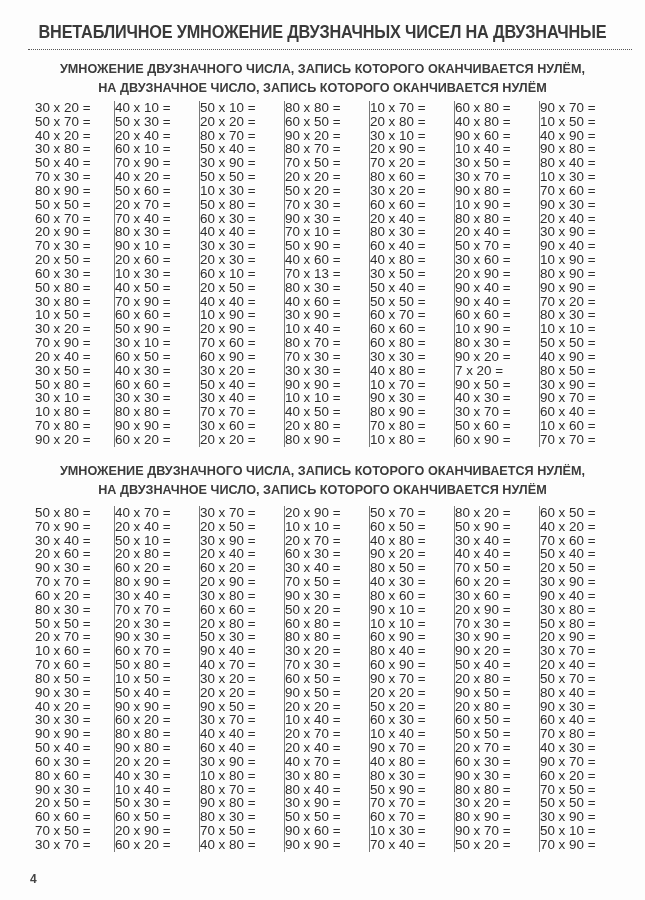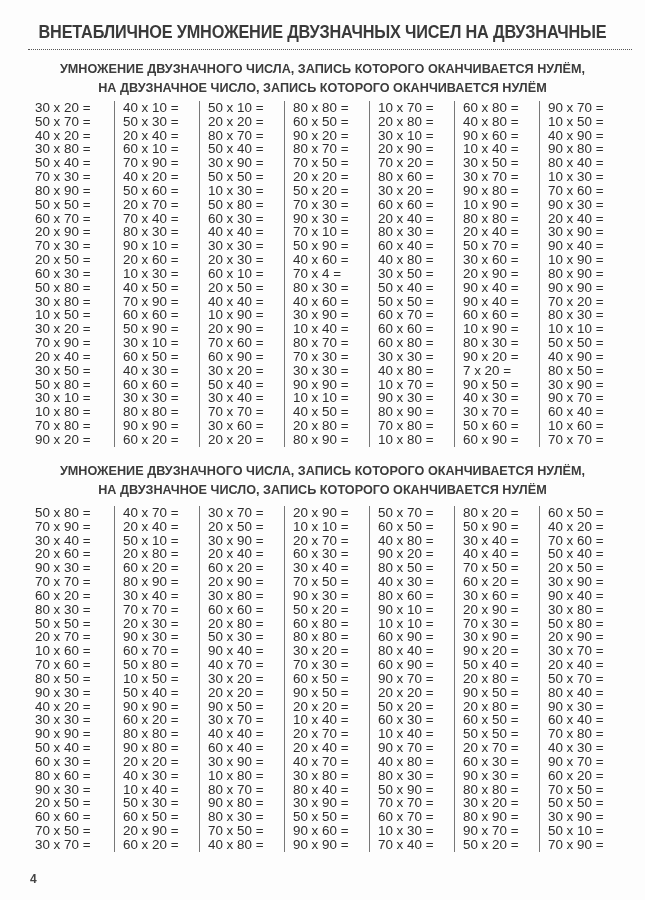--- a/index.html
+++ b/index.html
@@ -22,21 +22,21 @@
     transform: scaleX(0.93);
   }
   .sub1 { top: 59px; }
   .sub2 { top: 461px; }
   .grid {
     position: absolute; left: 30px; width: 600px; display: flex;
   }
   .grid1 { top: 101px; }
   .grid2 { top: 506px; }
   .col {
-    width: 85px; box-sizing: border-box; padding-left: 8px;
+    width: 85px; box-sizing: border-box; padding-left: 0;
     border-left: 1.2px solid #777;
   }
   .col:first-child { border-left: none; padding-left: 5px; width: 84px; }
   .cell {
     font-size: 13.4px; line-height: 13.75px; height: 13.75px; white-space: nowrap; color: #2e2e2e;
   }
   .page-number {
     position: absolute; left: 30px; top: 872px; font-size: 12px; font-weight: bold; color: #444;
   }
 </style>
@@ -138,21 +138,21 @@
       <div class="cell" style="height: 13.84px; line-height: 13.84px;">90 x 20 =</div>
       <div class="cell" style="height: 13.84px; line-height: 13.84px;">80 x 70 =</div>
       <div class="cell" style="height: 13.84px; line-height: 13.84px;">70 x 50 =</div>
       <div class="cell" style="height: 13.84px; line-height: 13.84px;">20 x 20 =</div>
       <div class="cell" style="height: 13.84px; line-height: 13.84px;">50 x 20 =</div>
       <div class="cell" style="height: 13.84px; line-height: 13.84px;">70 x 30 =</div>
       <div class="cell" style="height: 13.84px; line-height: 13.84px;">90 x 30 =</div>
       <div class="cell" style="height: 13.84px; line-height: 13.84px;">70 x 10 =</div>
       <div class="cell" style="height: 13.84px; line-height: 13.84px;">50 x 90 =</div>
       <div class="cell" style="height: 13.84px; line-height: 13.84px;">40 x 60 =</div>
-      <div class="cell" style="height: 13.84px; line-height: 13.84px;">70 x 4 =</div>
+      <div class="cell" style="height: 13.84px; line-height: 13.84px;">70 x 13 =</div>
       <div class="cell" style="height: 13.84px; line-height: 13.84px;">80 x 30 =</div>
       <div class="cell" style="height: 13.84px; line-height: 13.84px;">40 x 60 =</div>
       <div class="cell" style="height: 13.84px; line-height: 13.84px;">30 x 90 =</div>
       <div class="cell" style="height: 13.84px; line-height: 13.84px;">10 x 40 =</div>
       <div class="cell" style="height: 13.84px; line-height: 13.84px;">80 x 70 =</div>
       <div class="cell" style="height: 13.84px; line-height: 13.84px;">70 x 30 =</div>
       <div class="cell" style="height: 13.84px; line-height: 13.84px;">30 x 30 =</div>
       <div class="cell" style="height: 13.84px; line-height: 13.84px;">90 x 90 =</div>
       <div class="cell" style="height: 13.84px; line-height: 13.84px;">10 x 10 =</div>
       <div class="cell" style="height: 13.84px; line-height: 13.84px;">40 x 50 =</div>

